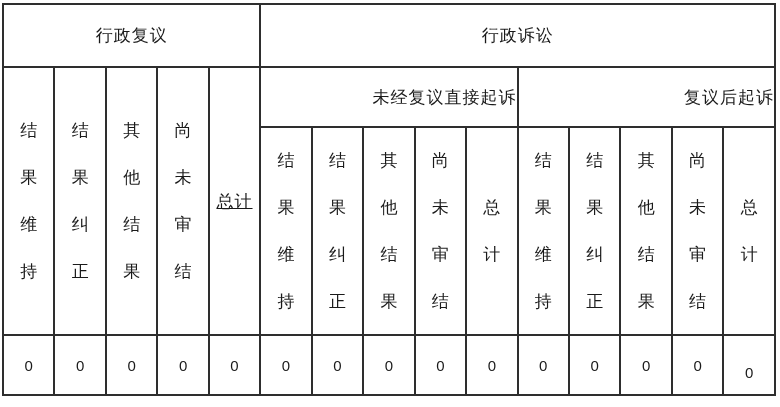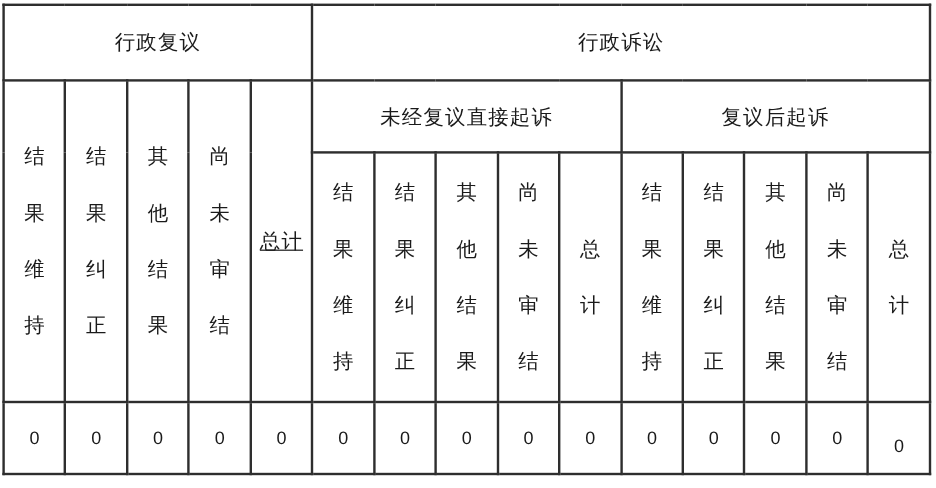--- a/index.html
+++ b/index.html
@@ -21,21 +21,21 @@
   .results th, .results td {
     border: 2px solid #2e2e2e;
     padding: 0;
     text-align: center;
     vertical-align: middle;
     font-weight: normal;
     color: #1a1a1a;
     overflow: hidden;
   }
   tr.r1 th { height: 61px; font-size: 17px; letter-spacing: 1px; }
-  tr.r2 th.sub { height: 58px; font-size: 17px; letter-spacing: 1px; }
+  tr.r2 th.sub { height: 58px; font-size: 17px; letter-spacing: 1px; text-align: right; }
   tr.r3 th { height: 204px; }
   tr.r4 td { height: 58px; font-size: 15px; }
   .vtext {
     display: flex;
     flex-direction: column;
     align-items: center;
     justify-content: center;
     gap: 30px;
     font-size: 17px;
     line-height: 1;

